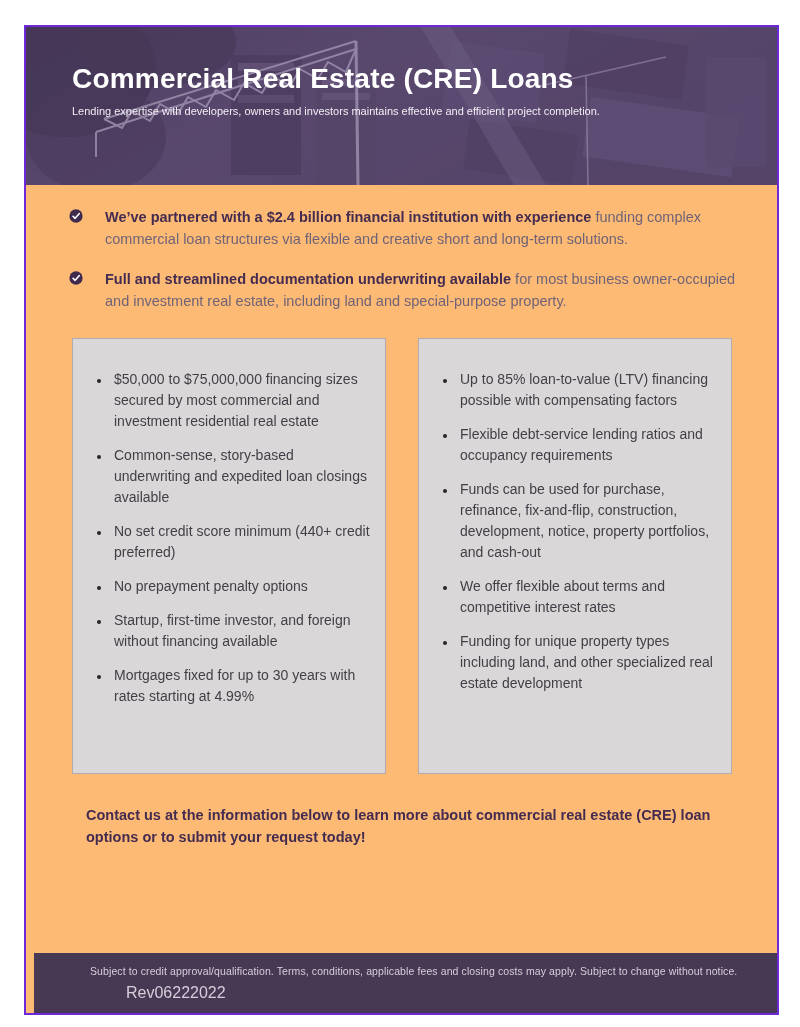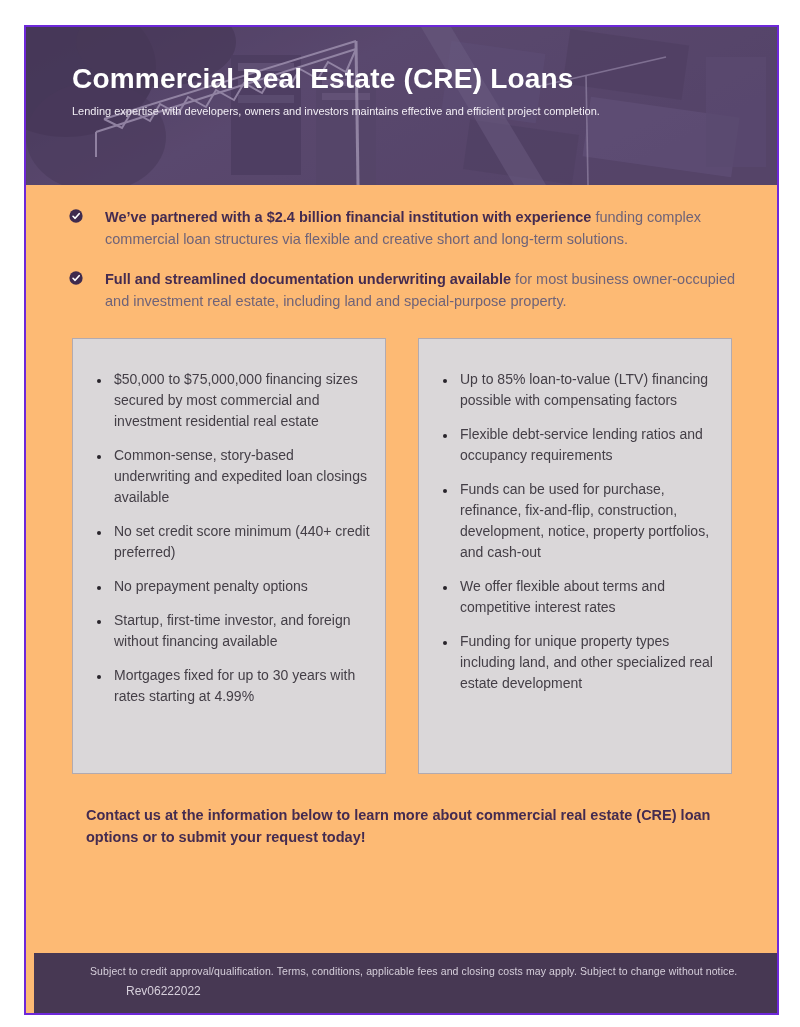--- a/index.html
+++ b/index.html
@@ -114,21 +114,21 @@
   .footer {
     position: absolute;
     left: 8px; right: 0; bottom: 0;
     height: 60px;
     background: #473853;
     color: #d6cfdb;
     box-sizing: border-box;
     padding: 12px 20px 0 56px;
   }
   .footer-line1 { font-size: 10.5px; letter-spacing: 0.1px; }
-  .footer-line2 { font-size: 12px; margin-top: 7px; padding-left: 36px; }
+  .footer-line2 { font-size: 16px; margin-top: 7px; padding-left: 36px; }
 </style>
 </head>
 <body>
 
 <div class="page">
 
   <div class="header">
     <svg class="photo" viewBox="0 0 751 158" preserveAspectRatio="none" aria-hidden="true">
       <defs>
         <linearGradient id="hg" x1="0" y1="0" x2="1" y2="0.4">

